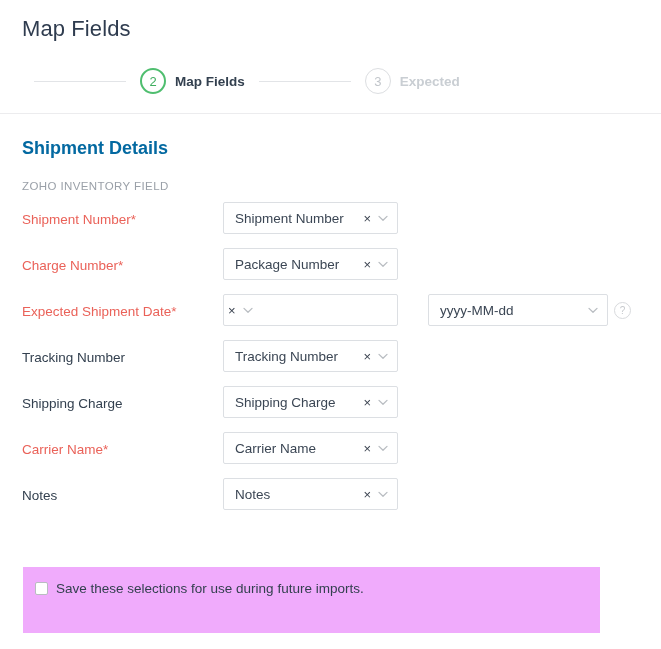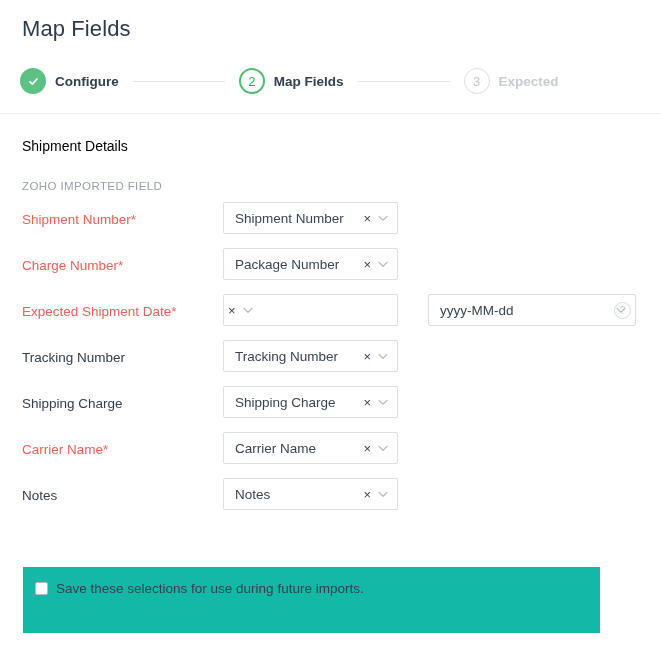--- a/index.html
+++ b/index.html
@@ -44,21 +44,21 @@
   }
 
   .header-divider {
     position: absolute; left: 0; top: 113px; width: 661px; height: 1px;
     background: #ececee;
   }
 
   
   .section-title {
     position: absolute; left: 22px; top: 138px;
-    font-size: 14px; font-weight: 400; color: #000000;
+    font-size: 18px; font-weight: 700; color: #0369a1;
   }
 
   .col-head {
     position: absolute; top: 180px;
     font-size: 11.5px; color: #9aa0a8; letter-spacing: .4px;
   }
   .col-head.left { left: 22px; }
   .col-head.right { left: 223px; }
 
   .rows { position: absolute; left: 0; top: 210px; width: 661px; }
@@ -84,35 +84,35 @@
   }
   .select .clear {
     flex: none; font-size: 13px; color: #3b4350; padding: 0 2px 0 4px;
     line-height: 1; font-family: "Liberation Sans", sans-serif;
   }
   .select .chev {
     flex: none; padding: 0 9px 0 5px; display: flex; align-items: center;
   }
   .select .chev svg { display:block; }
 
-  .select.fmt { left: 428px; width: 208px; }
+  .select.fmt { left: 428px; width: 180px; }
   .select.fmt .val { color: #3b4654; }
 
   .help-icon {
     position: absolute; left: 614px; top: 0px;
     width: 17px; height: 17px; border-radius: 50%;
     border: 1px solid #d8dadd; color: #c6c9cd;
     font-size: 10px; line-height: 15px; text-align: center;
   }
 
   
   .save-panel {
     position: absolute; left: 23px; top: 567px;
     width: 577px; height: 66px;
-    background: #14b8a6;
+    background: #f0abfc;
   }
   .save-row {
     position: absolute; left: 12px; top: 14px;
     display: flex; align-items: center;
   }
   .checkbox {
     width: 13px; height: 13px; border: 1px solid #b9bcc1; border-radius: 2px;
     background: #fff; flex: none;
   }
   .save-label {
@@ -121,30 +121,20 @@
 </style>
 </head>
 <body>
 
 <div class="page">
 
   <div class="page-title">Map Fields</div>
 
   <div class="stepper">
 
-    <div class="step">
-      <div class="step-circle done">
-        <span>
-          <svg width="13" height="13" viewBox="0 0 13 13" aria-hidden="true">
-            <path d="M3 6.8 L5.3 9.1 L10 4" fill="none" stroke="#ffffff" stroke-width="1.8" stroke-linecap="round" stroke-linejoin="round"></path>
-          </svg>
-        </span>
-      </div>
-      <div class="step-label">Configure</div>
-    </div>
 
     <div class="connector"></div>
 
     <div class="step">
       <div class="step-circle current">2</div>
       <div class="step-label">Map Fields</div>
     </div>
 
     <div class="connector"></div>
 
@@ -152,21 +142,21 @@
       <div class="step-circle todo">3</div>
       <div class="step-label muted">Expected</div>
     </div>
 
   </div>
 
   <div class="header-divider"></div>
 
   <div class="section-title">Shipment Details</div>
 
-  <div class="col-head left">ZOHO IMPORTED FIELD</div>
+  <div class="col-head left">ZOHO INVENTORY FIELD</div>
 
   <div class="rows">
 
     <div class="row">
       <div class="row-label required">
         <span>Shipment Number</span><span class="star">*</span>
       </div>
       <div class="select">
         <span class="val">Shipment Number</span>
         <span class="clear">×</span>

